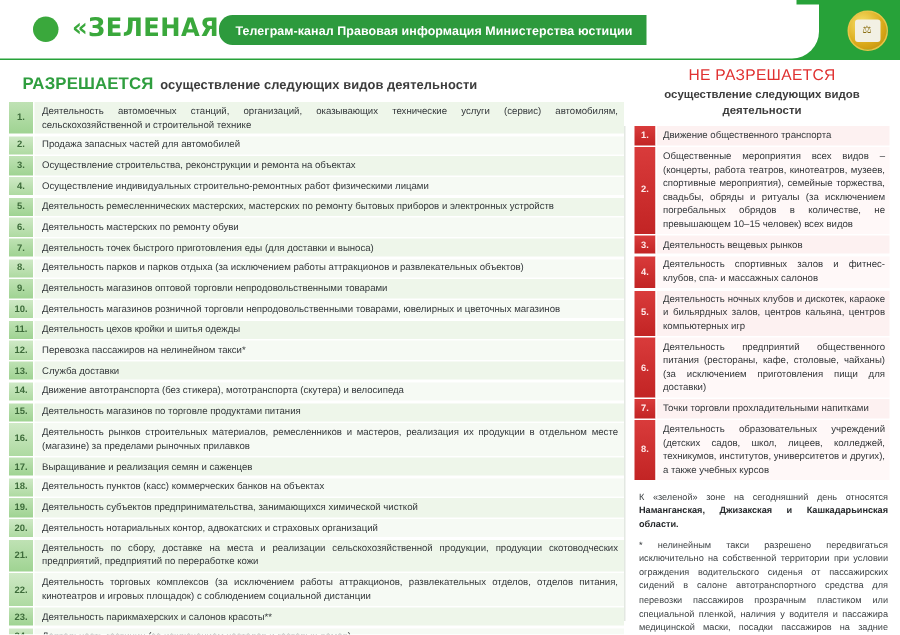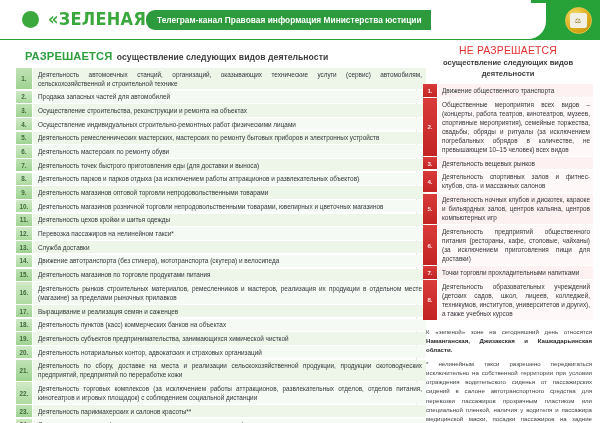--- a/index.html
+++ b/index.html
@@ -113,21 +113,21 @@
   .content {
     position: relative;
     width: 600px;
     height: 383px;
     padding: 0;
   }
 
   
   .col-left {
     position: absolute;
-    left: 12px; top: 0;
+    left: 2px; top: 0;
     width: 418px;
     height: 383px;
     padding: 4px 4px 0 4px;
   }
   .allow-heading {
     text-align: left;
     padding: 2px 0 4px 9px;
     white-space: nowrap;
   }
   .allow-heading .strong {

